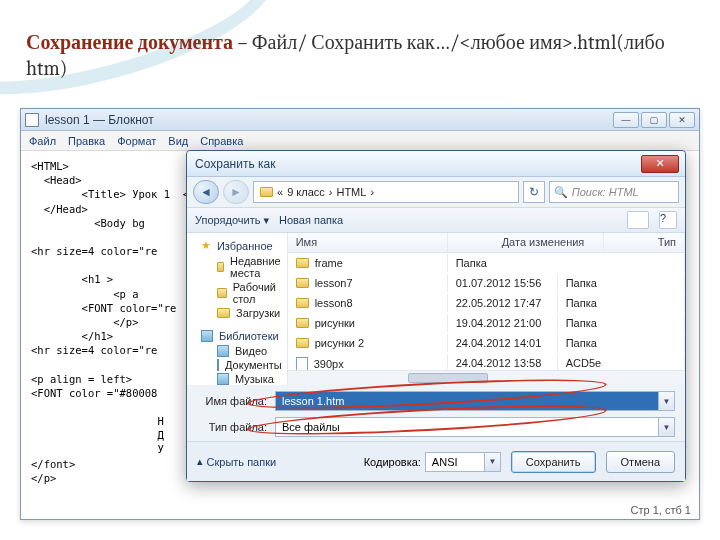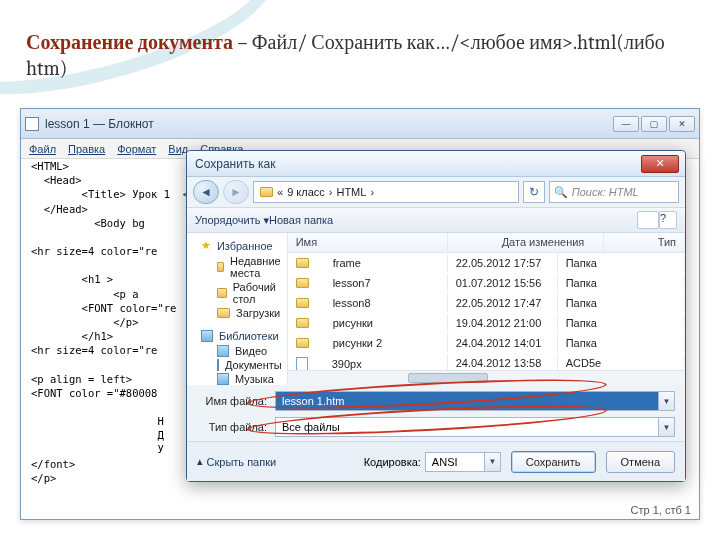--- a/index.html
+++ b/index.html
@@ -2,57 +2,57 @@
 <html><head>
 <meta charset="utf-8">
 <style>
   * { box-sizing: border-box; margin: 0; padding: 0; }
   body { width: 720px; height: 540px; font-family: "Segoe UI", Tahoma, sans-serif; font-size: 12px; background: #fff; position: relative; overflow: hidden; }
   .swoosh { position: absolute; top: -40px; left: -80px; width: 360px; height: 120px; border: 14px solid #cde6ef; border-top-color: transparent; border-left-color: transparent; border-radius: 50%; transform: rotate(-15deg); opacity: .7; }
   .slide-title { position: absolute; top: 30px; left: 26px; right: 26px; font-size: 20px; line-height: 1.3; color: #333; font-family: Cambria, Georgia, serif; }
   .slide-title .red { color: #8e2b17; font-weight: bold; }
 
   .app-window { position: absolute; top: 108px; left: 20px; right: 20px; bottom: 20px; border: 1px solid #7a9ab5; background: #fff; box-shadow: 0 2px 6px rgba(0,0,0,.15); }
-  .titlebar { height: 30px; background: linear-gradient(#e9eff7,#cfe0f2); display: flex; align-items: center; justify-content: space-between; padding: 0 4px; font-size: 12px; color: #263b53; border-bottom: 1px solid #a9bed5; gap: 23px; }
+  .titlebar { height: 22px; background: linear-gradient(#e9eff7,#cfe0f2); display: flex; align-items: center; justify-content: space-between; padding: 0 4px; font-size: 12px; color: #263b53; border-bottom: 1px solid #a9bed5; gap: 23px; }
   .title-left { display: flex; align-items: center; gap: 6px; }
   .title-icon { width: 14px; height: 14px; background: #fff; border: 1px solid #6a86a3; }
   .win-btns { display: flex; gap: 2px; }
   .win-btn { width: 26px; height: 16px; background: linear-gradient(#f5f9fd,#dbe7f3); border: 1px solid #93acc6; border-radius: 2px; font-size: 9px; display: flex; align-items: center; justify-content: center; color: #445; }
-  .menubar { height: 20px; background: #f4f4f4; border-bottom: 1px solid #d9d9d9; display: flex; gap: 12px; padding: 0 8px; align-items: center; font-size: 11px; color: #1a3e78; text-decoration: underline; }
+  .menubar { height: 20px; background: #f4f4f4; border-bottom: 1px solid #d9d9d9; display: flex; gap: 12px; padding: 0 8px; align-items: center; font-size: 11px; color: #1a3e78; }
   .menubar span { cursor: default; }
   .code-area { position: absolute; top: 46px; left: 0; right: 0; bottom: 18px; padding: 4px 10px; font-family: "Lucida Console", monospace; font-size: 10.5px; line-height: 1.35; color: #000; white-space: pre; overflow: hidden; }
   .statusbar { position: absolute; bottom: 0; right: 8px; height: 18px; font-size: 11px; color: #555; display: flex; align-items: center; }
 
   .dialog { position: absolute; top: 150px; left: 186px; width: 500px; height: 332px; background: #eef3f8; border: 1px solid #3b5d86; border-radius: 4px; box-shadow: 0 4px 18px rgba(0,0,0,.35); }
   .dlg-titlebar { height: 26px; background: linear-gradient(#f7fbff,#d7e6f5); border-radius: 4px 4px 0 0; display: flex; align-items: center; justify-content: space-between; padding: 0 6px 0 8px; font-size: 12px; color: #2b4460; border-bottom: 1px solid #b3c8df; }
   .dlg-close { width: 38px; height: 18px; background: linear-gradient(#e38b84,#c0392b); border: 1px solid #8e2418; border-radius: 2px; color: #fff; font-size: 11px; display: flex; align-items: center; justify-content: center; }
   .navrow { height: 30px; display: flex; align-items: center; gap: 4px; padding: 0 6px; }
   .navbtn { width: 26px; height: 24px; border-radius: 12px; background: radial-gradient(circle at 30% 30%, #eaf3fc, #b7d0ea); border: 1px solid #8fadcc; display: flex; align-items: center; justify-content: center; color: #375a80; font-size: 12px; }
   .crumbs { flex: 1; height: 22px; background: #fff; border: 1px solid #a4b9d0; display: flex; align-items: center; padding: 0 6px; font-size: 11px; gap: 4px; color: #222; }
   .refresh { width: 22px; height: 22px; border: 1px solid #a4b9d0; background: #fff; display: flex; align-items: center; justify-content: center; color: #2d659c; }
   .search { width: 130px; height: 22px; background: #fff; border: 1px solid #a4b9d0; display: flex; align-items: center; padding: 0 4px; font-size: 11px; color: #888; gap: 4px; }
-  .toolbar { height: 26px; background: linear-gradient(#f5f8fc,#e4ecf5); border-top: 1px solid #cfdbe9; border-bottom: 1px solid #cfdbe9; display: flex; align-items: center; padding: 0 8px; font-size: 11px; color: #1e3c63; }
+  .toolbar { height: 26px; background: linear-gradient(#f5f8fc,#e4ecf5); border-top: 1px solid #cfdbe9; border-bottom: 1px solid #cfdbe9; display: flex; align-items: center; gap: 10px; padding: 0 8px; font-size: 11px; color: #1e3c63; }
   .toolbar .sep { flex: 1; }
   .viewbtn { width: 22px; height: 18px; border: 1px solid #b8c9dc; background: #fff; border-radius: 2px; }
 
   .dlg-body { position: absolute; top: 82px; left: 0; right: 0; height: 152px; display: flex; background: #fff; }
   .nav-pane { width: 150px; border-right: 1px solid #e1e7ef; overflow: hidden; padding: 4px 0; }
   .nav-group { font-size: 11px; color: #1e3c63; padding: 2px 6px 2px 14px; display: flex; align-items: center; gap: 6px; }
   .nav-item { font-size: 11px; color: #222; padding: 1px 6px 1px 30px; display: flex; align-items: center; gap: 6px; }
   .star { color: #e9b21a; font-size: 11px; }
   .fld { width: 13px; height: 10px; background: linear-gradient(#fce9a6,#e8c356); border: 1px solid #c8a030; border-radius: 1px; display: inline-block; }
   .lib { width: 12px; height: 12px; background: linear-gradient(#bfe1f4,#7bb6dd); border: 1px solid #5a91bb; display: inline-block; }
 
   .file-pane { flex: 1; display: flex; flex-direction: column; }
   .cols { height: 20px; background: linear-gradient(#fafcff,#eef3f9); border-bottom: 1px solid #dfe6ef; display: flex; font-size: 11px; color: #445; gap: 46px; }
   .col { padding: 3px 8px; border-right: 1px solid #e6ebf2; }
   .c1 { width: 160px; } .c2 { width: 110px; } .c3 { flex: 1; }
   .file-list { flex: 1; overflow: hidden; }
   .file-row { display: flex; font-size: 11px; color: #222; padding: 1px 0; }
-  .file-row .c1 { display: flex; align-items: center; gap: 24px; padding-left: 8px; }
+  .file-row .c1 { display: flex; align-items: center; gap: 6px; padding-left: 8px; }
   .doc { width: 12px; height: 14px; background: #fff; border: 1px solid #7aa2c9; position: relative; display: inline-block; }
   .hscroll { height: 15px; background: #f1f4f8; border-top: 1px solid #dfe6ef; position: relative; }
   .thumb { position: absolute; left: 120px; width: 80px; top: 2px; height: 10px; background: #cfd9e5; border: 1px solid #a9b9cc; border-radius: 2px; }
 
   .fields { position: absolute; left: 0; right: 0; top: 234px; padding: 6px 10px; display: grid; grid-template-columns: 70px 1fr; row-gap: 6px; column-gap: 8px; align-items: center; font-size: 11px; }
   .circ { position: absolute; border: 2px solid #c32; border-radius: 50%; transform: rotate(-3deg); pointer-events: none; }
   .field-lbl { text-align: right; color: #222; }
   .field-val { height: 20px; background: #fff; border: 1px solid #a4b9d0; padding: 8px 6px; display: flex; align-items: center; font-size: 11px; position: relative; }
   .field-val.sel { background: #2f6fb5; color: #fff; }
   .field-val .dd { position: absolute; right: 0; top: 0; bottom: 0; width: 16px; border-left: 1px solid #a4b9d0; background: linear-gradient(#f5f9fd,#dbe6f1); display: flex; align-items: center; justify-content: center; color: #446; font-size: 8px; }
@@ -209,21 +209,20 @@
         <div class="col c1">Имя</div>
         <div class="col c2">Дата изменения</div>
         <div class="col c3">Тип</div>
       </div>
       <div class="file-list" id="file-list">
           <div class="file-row">
             <div class="col c1">
               <span class="fld"></span>
               <span>frame</span>
             </div>
-            <div class="col c2">22.05.2012 17:57</div>
             <div class="col c3">Папка</div>
           </div>
           <div class="file-row">
             <div class="col c1">
               <span class="fld"></span>
               <span>lesson7</span>
             </div>
             <div class="col c2">01.07.2012 15:56</div>
             <div class="col c3">Папка</div>
           </div>

